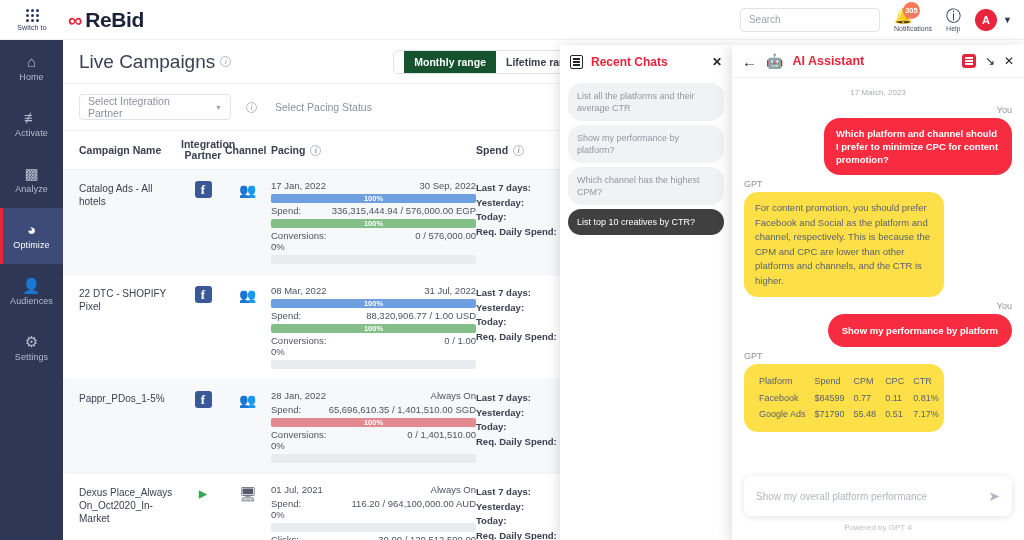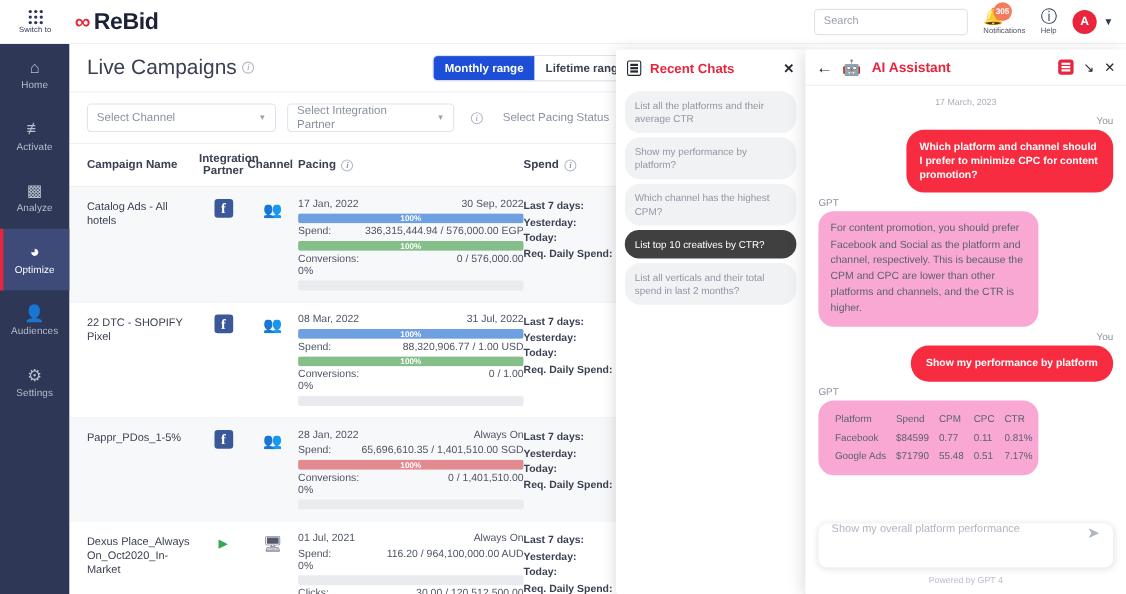--- a/index.html
+++ b/index.html
@@ -78,21 +78,21 @@
     font-family: "Liberation Serif", serif;
   }
   .range-toggle {
     margin-left: 162px; display: flex; border: 1px solid #dfe3eb; border-radius: 5px;
     overflow: hidden; height: 24px;
   }
   .range-toggle div {
     padding: 0 10px; font-size: 10.5px; font-weight: 700; display: flex;
     align-items: center; color: #3a4152; background: #fff;
   }
-  .range-toggle div.sel { background: #1d4ed8; color: #fff; }
+  .range-toggle div.sel { background: #14532d; color: #fff; margin-left: 10px; }
   .select-acc {
     margin-left: 52px; height: 24px; min-width: 96px; border: 1px solid #dfe3eb;
     border-radius: 4px; display: flex; align-items: center; padding: 0 8px;
     font-size: 10px; color: #9aa1ae;
   }
 
   .filter-row { height: 46px; display: flex; align-items: center; padding: 0 16px; gap: 10px; }
   .fsel {
     height: 26px; border: 1px solid #dfe3eb; border-radius: 4px;
     display: flex; align-items: center; padding: 0 8px; font-size: 10.5px;
@@ -190,31 +190,31 @@
   .date-sep { text-align: center; font-size: 8px; color: #a7adb8; margin: 4px 0 8px; }
   .who { font-size: 9px; color: #8c929e; margin: 4px 0 3px; }
   .who.right { text-align: right; }
   .bubble-user {
     margin-left: auto; background: #f82c40; color: #fff; border-radius: 16px;
     padding: 9px 12px; font-size: 9.5px; line-height: 13px; font-weight: 700;
     max-width: 188px; text-align: left;
   }
   .bubble-user.short { padding: 10px 14px; width: fit-content; }
   .bubble-gpt {
-    background: #f9a8d4; color: #5a6170; border-radius: 14px; padding: 9px 11px;
+    background: #fde047; color: #5a6170; border-radius: 14px; padding: 9px 11px;
     font-size: 9.5px; line-height: 14.5px; max-width: 200px;
   }
   .gpt-table { display: table; font-size: 9px; color: #5a6170; border-spacing: 9px 2px; }
   .gpt-table .trow { display: table-row; }
   .gpt-table .tcell { display: table-cell; white-space: nowrap; }
   .gpt-table .hdr .tcell { color: #5a6170; }
   .ai-foot { padding: 6px 12px 8px; }
   .ai-input {
     height: 40px; border-radius: 8px; background: #fff; box-shadow: 0 1px 7px rgba(0,0,0,.12);
-    display: flex; padding: 0 12px; font-size: 10px; color: #b0b6c0;
+    display: flex; align-items: center; padding: 0 12px; font-size: 10px; color: #b0b6c0;
   }
   .send-icon { margin-left: auto; font-size: 14px; color: #b0b6c0; }
   .powered { text-align: center; font-size: 8px; color: #b9bec8; margin-top: 7px; }
 </style>
 </head>
 <body>
 
 <div id="app">
 
   <div class="topbar">
@@ -287,24 +287,20 @@
       <span class="page-title">Live Campaigns</span>
       <span class="info-i">i</span>
       <div class="range-toggle">
         <div class="sel">Monthly range</div>
         <div>Lifetime range</div>
       </div>
       <div class="select-acc">Select Ac</div>
     </div>
 
     <div class="filter-row">
-      <div class="fsel" style="width:172px">
-        <span>Select Channel</span>
-        <span class="cv">▼</span>
-      </div>
       <div class="fsel" style="width:152px">
         <span>Select Integration Partner</span>
         <span class="cv">▼</span>
       </div>
       <span class="info-i">i</span>
       <div class="fsel" style="width:160px;border:none">
         <span>Select Pacing Status</span>
       </div>
     </div>
 
@@ -534,21 +530,20 @@
           <i></i>
         </div>
       <div class="chats-title">Recent Chats</div>
       <div class="x-btn">✕</div>
     </div>
     <div id="chats-container">
         <div class="chat-chip">List all the platforms and their average CTR</div>
         <div class="chat-chip">Show my performance by platform?</div>
         <div class="chat-chip">Which channel has the highest CPM?</div>
         <div class="chat-chip sel">List top 10 creatives by CTR?</div>
-        <div class="chat-chip">List all verticals and their total spend in last 2 months?</div>
       </div>
   </div>
 
   <div class="ai-panel">
     <div class="ai-head">
       <span class="back-arrow">←</span>
       <span class="robot">🤖</span>
       <span class="ai-title">AI Assistant</span>
       <span class="red-doc">
           <i></i>

